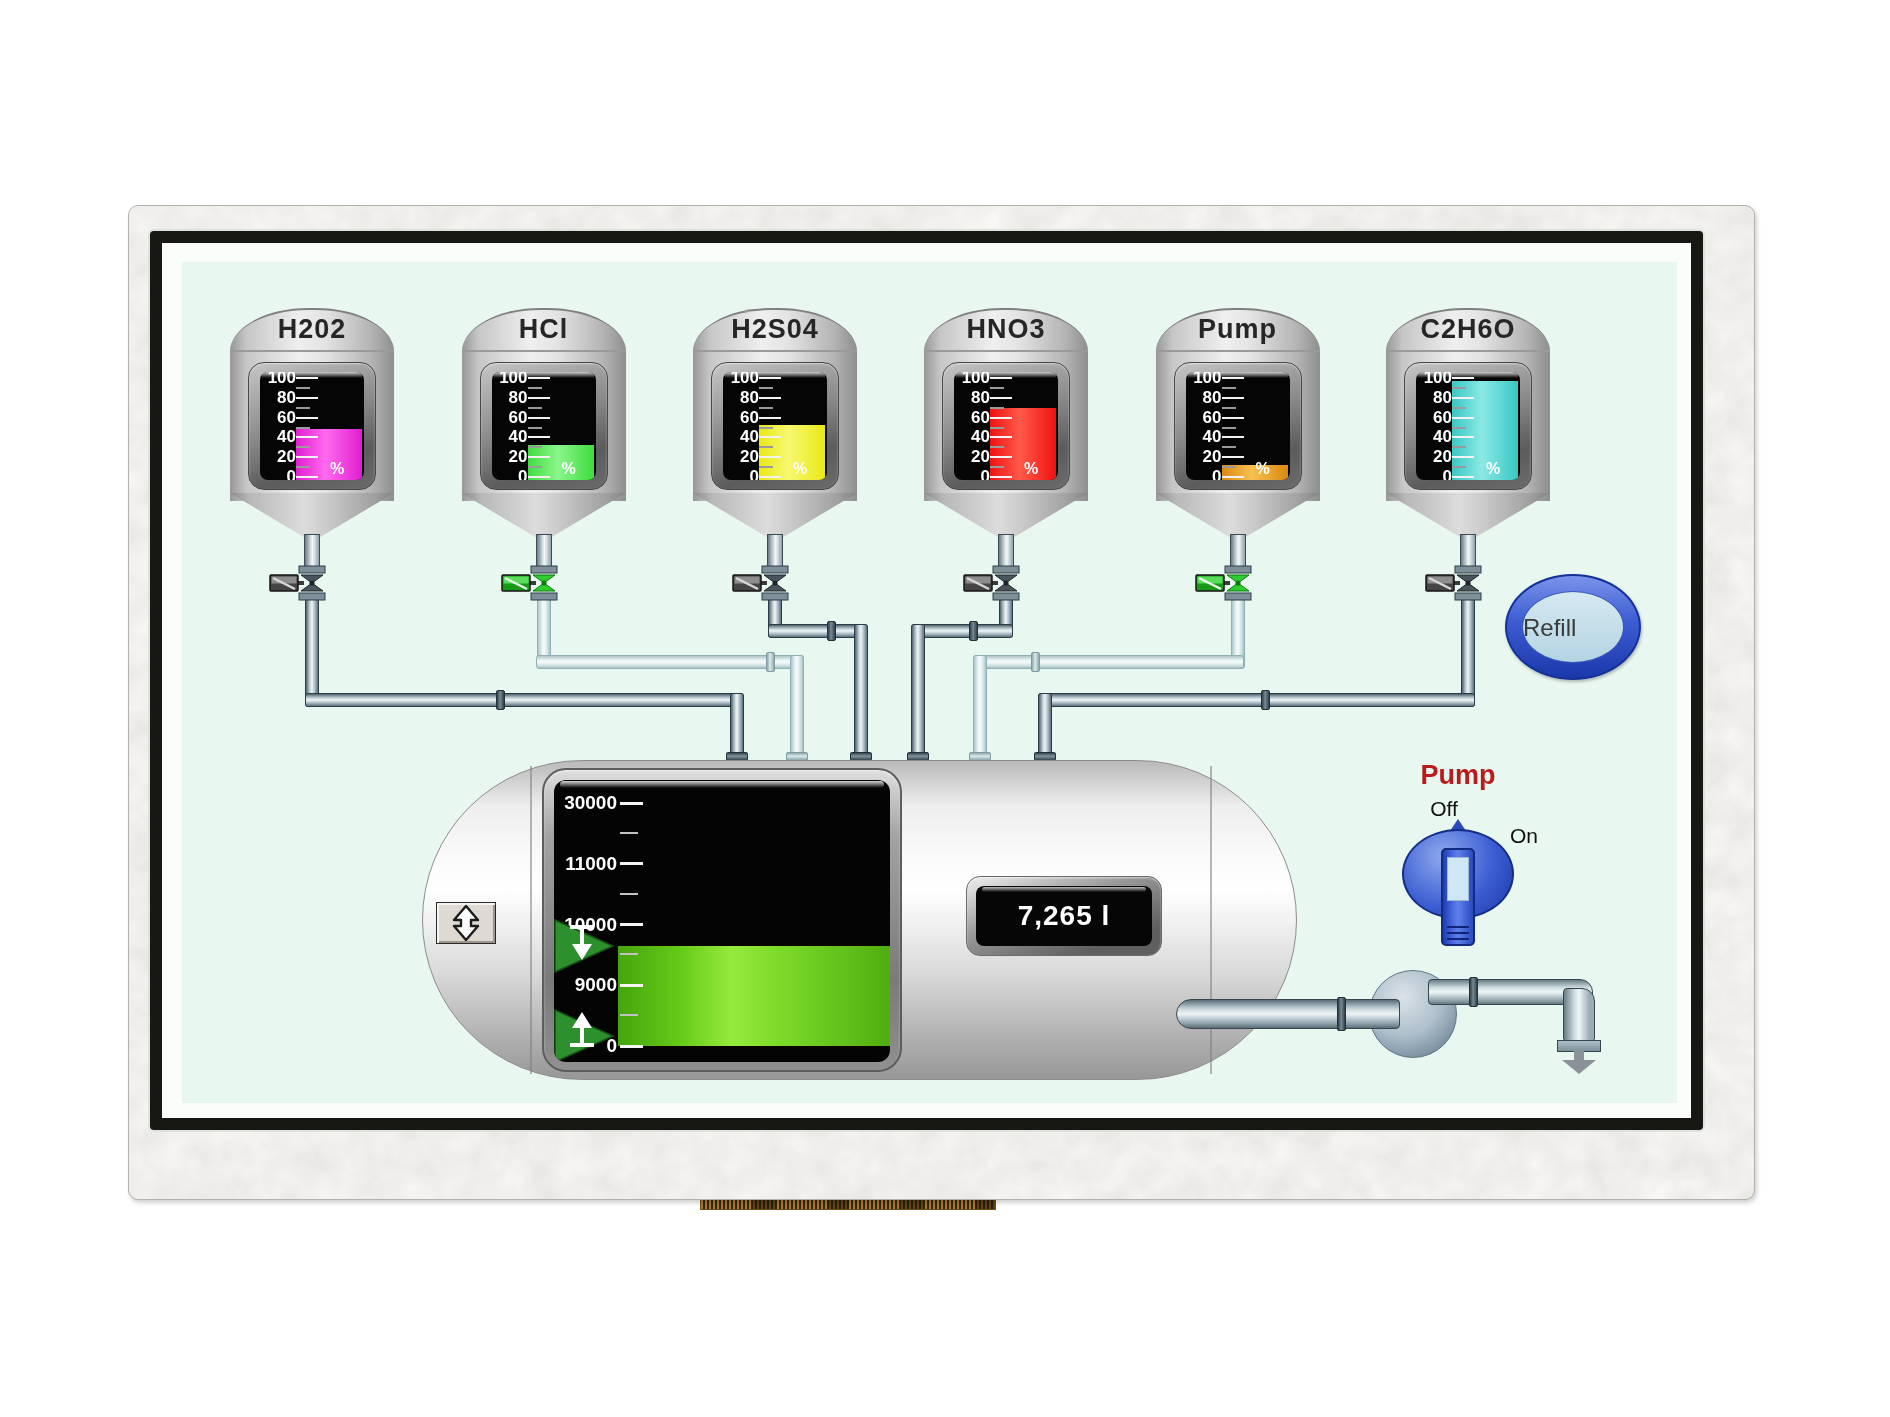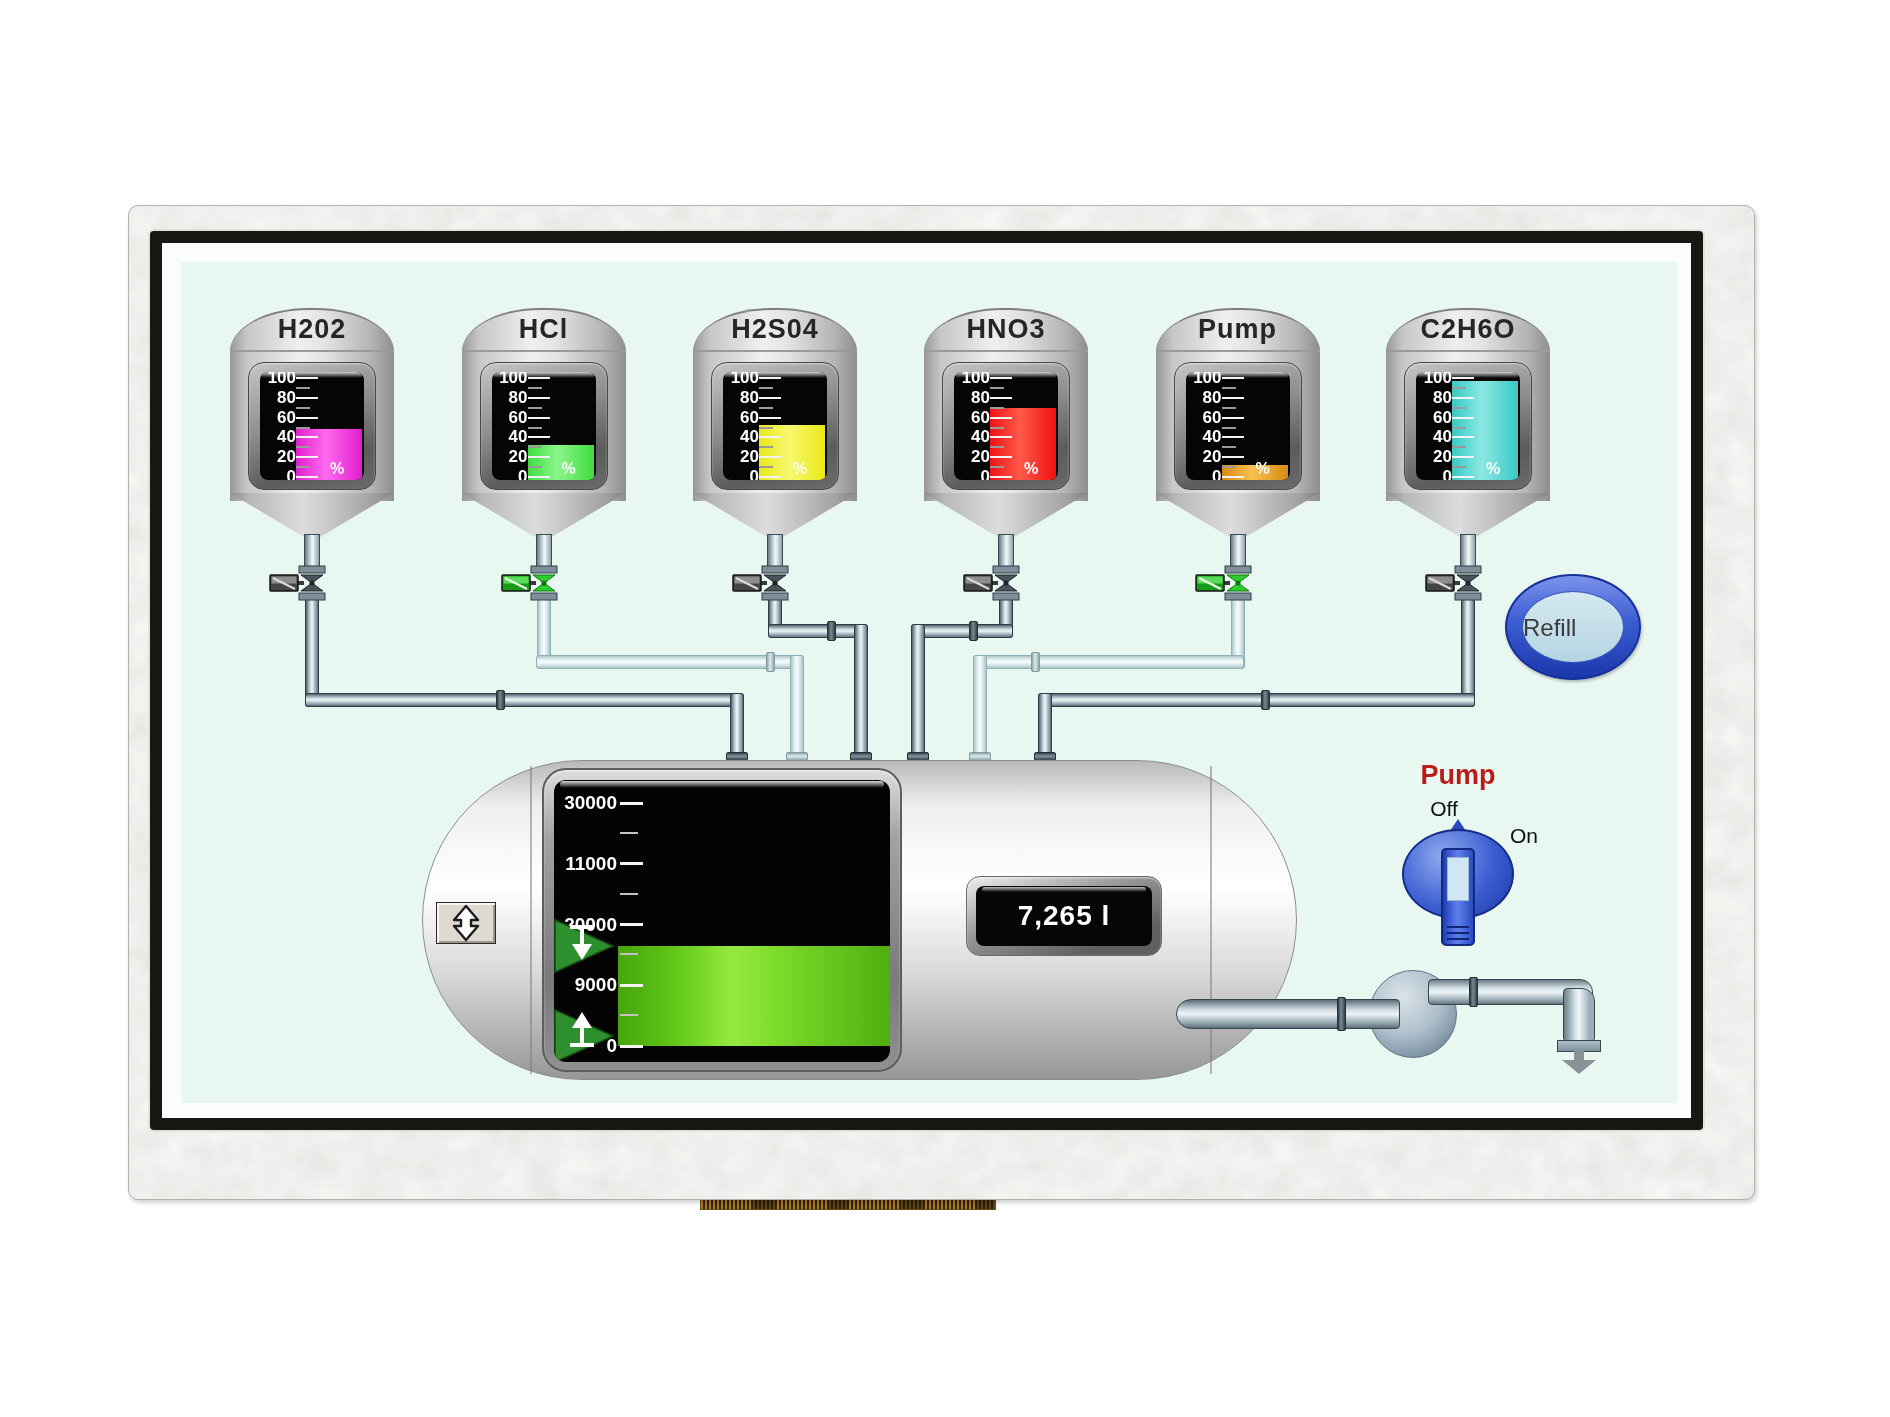--- a/index.html
+++ b/index.html
@@ -422,21 +422,21 @@
       <div class="abs " style="left: 66px; top: 234.125px; width: 18px; height: 2px; background: rgb(194, 194, 194);"></div>
       <div class="abs " style="left: 66px; top: 203.75px; width: 23px; height: 3px; background: rgb(245, 245, 245);"></div>
       <div class="abs " style="left: 66px; top: 173.375px; width: 18px; height: 2px; background: rgb(194, 194, 194);"></div>
       <div class="abs " style="left: 66px; top: 143px; width: 23px; height: 3px; background: rgb(245, 245, 245);"></div>
       <div class="abs " style="left: 66px; top: 112.625px; width: 18px; height: 2px; background: rgb(194, 194, 194);"></div>
       <div class="abs " style="left: 66px; top: 82.25px; width: 23px; height: 3px; background: rgb(245, 245, 245);"></div>
       <div class="abs " style="left: 66px; top: 51.875px; width: 18px; height: 2px; background: rgb(194, 194, 194);"></div>
       <div class="abs " style="left: 66px; top: 21.5px; width: 23px; height: 3px; background: rgb(245, 245, 245);"></div>
       <div class="abs tg-lbl" style="left: 1px; top: 12px;">30000</div>
       <div class="abs tg-lbl" style="left: 1px; top: 72.75px;">11000</div>
-      <div class="abs tg-lbl" style="left: 1px; top: 133.5px;">20000</div>
+      <div class="abs tg-lbl" style="left: 1px; top: 133.5px;">10000</div>
       <div class="abs tg-lbl" style="left: 1px; top: 194.25px;">9000</div>
       <div class="abs tg-lbl" style="left: 1px; top: 255px;">0</div>
       <svg width="64" height="282" viewBox="0 0 64 282" style="position: absolute; left: 0px; top: 0px;">
         <g>
           <polygon points="1,140 1,192 59,166" fill="#2e8f2e" stroke="#155015" stroke-width="1.5"></polygon>
           <line x1="16" y1="147" x2="40" y2="147" stroke="#fff" stroke-width="4"></line>
           <line x1="28" y1="149" x2="28" y2="166" stroke="#fff" stroke-width="4"></line>
           <polygon points="18,164 38,164 28,180" fill="#fff"></polygon>
         </g>
         <g>

